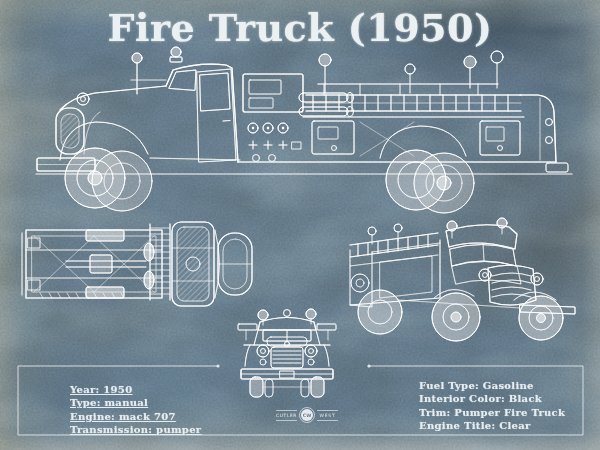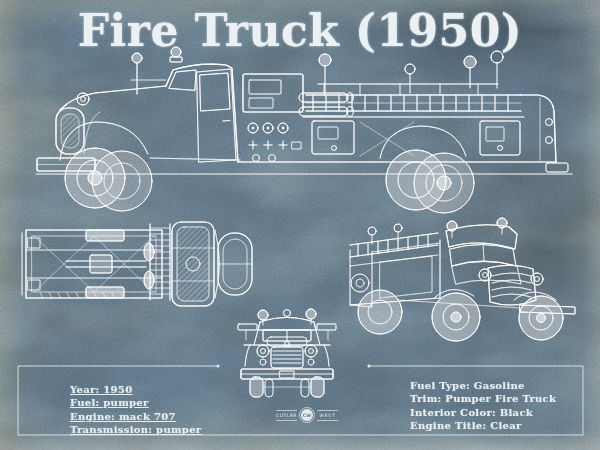--- a/index.html
+++ b/index.html
@@ -14,27 +14,27 @@
     linear-gradient(0deg, rgba(190,198,194,0.55), rgba(150,160,158,0.18) 4%, rgba(0,0,0,0) 9%),
     radial-gradient(40% 28% at 85% 6%, rgba(25,35,48,0.40), rgba(0,0,0,0) 70%),
     radial-gradient(46% 38% at 97% 52%, rgba(60,52,35,0.28), rgba(0,0,0,0) 70%),
     radial-gradient(30% 22% at 6% 30%, rgba(150,140,110,0.20), rgba(0,0,0,0) 70%),
     radial-gradient(26% 18% at 12% 72%, rgba(140,150,140,0.16), rgba(0,0,0,0) 70%),
     radial-gradient(145% 115% at 50% 45%, rgba(0,0,0,0) 55%, rgba(22,34,48,0.45) 100%);}
   svg.blotch{position:absolute;inset:0;z-index:2;mix-blend-mode:multiply;opacity:.5;pointer-events:none;}
   svg.wash{position:absolute;inset:0;z-index:2;mix-blend-mode:soft-light;opacity:.9;pointer-events:none;}
   svg.noise{position:absolute;inset:0;z-index:6;mix-blend-mode:overlay;opacity:.35;pointer-events:none;}
   .title{position:absolute;z-index:4;left:0;right:0;top:5px;margin:0;text-align:center;
-     font-size:44px;font-weight:bold;letter-spacing:.5px;color:#e9eff2;
+     font-size:38px;font-weight:bold;letter-spacing:.5px;color:#e9eff2;
      text-shadow:0 0 3px rgba(225,238,245,.45),0 0 1px rgba(255,255,255,.6);}
   svg.art{position:absolute;inset:0;z-index:3;}
   .spec{position:absolute;z-index:5;font-size:10px;font-weight:bold;line-height:13.3px;
      color:#e3ecf0;letter-spacing:.3px;text-shadow:0 0 1px rgba(240,248,252,.5);}
   .spec.left{left:70px;top:383px;text-decoration:underline;}
-  .spec.right{left:410px;top:379px;}
+  .spec.right{left:419px;top:379px;}
 </style>
 </head>
 <body>
 
 <div class="poster">
   <div class="patina"></div>
 
   <svg class="blotch" width="600" height="450">
     <filter id="fblotch">
         <feTurbulence type="fractalNoise" baseFrequency="0.013 0.017" numOctaves="3" seed="11"></feTurbulence>
@@ -283,29 +283,29 @@
       <line x1="317" y1="420.5" x2="338" y2="420.5" stroke="#dce6ea" stroke-width=".8" stroke-opacity=".85"></line>
       <text x="327.5" y="417" font-size="4.4" text-anchor="middle" letter-spacing="0.8" fill="#dce6ea">WEST</text>
       <circle cx="307" cy="415" r="7.5" fill="none" stroke="#dce6ea" stroke-width=".8" stroke-opacity=".9"></circle>
       <circle cx="307" cy="415" r="6" fill="rgba(240,246,248,0.9)" stroke="none"></circle>
       <text x="307" y="416.8" font-size="4.6" font-weight="bold" text-anchor="middle" fill="#5a7083">CW</text>
     </g>
   </svg>
 
   <div class="spec left">
     <div class="spec-line">Year: 1950</div>
-    <div class="spec-line">Fuel: pumper</div>
+    <div class="spec-line">Type: manual</div>
     <div class="spec-line">Engine: mack 707</div>
     <div class="spec-line">Transmission: pumper</div>
   </div>
 
   <div class="spec right">
     <div class="spec-line">Fuel Type: Gasoline</div>
+    <div class="spec-line">Interior Color: Black</div>
     <div class="spec-line">Trim: Pumper Fire Truck</div>
-    <div class="spec-line">Interior Color: Black</div>
     <div class="spec-line">Engine Title: Clear</div>
   </div>
 
   <svg class="noise" width="600" height="450">
     <filter id="fnoise">
         <feTurbulence type="fractalNoise" baseFrequency="0.5" numOctaves="2" seed="3"></feTurbulence>
       <feColorMatrix type="matrix" values="0 0 0 0 1  0 0 0 0 1  0 0 0 0 1  0 0 0 0.55 0"></feColorMatrix>
       </filter>
     <rect width="600" height="450" filter="url(#fnoise)"></rect>
   </svg>

